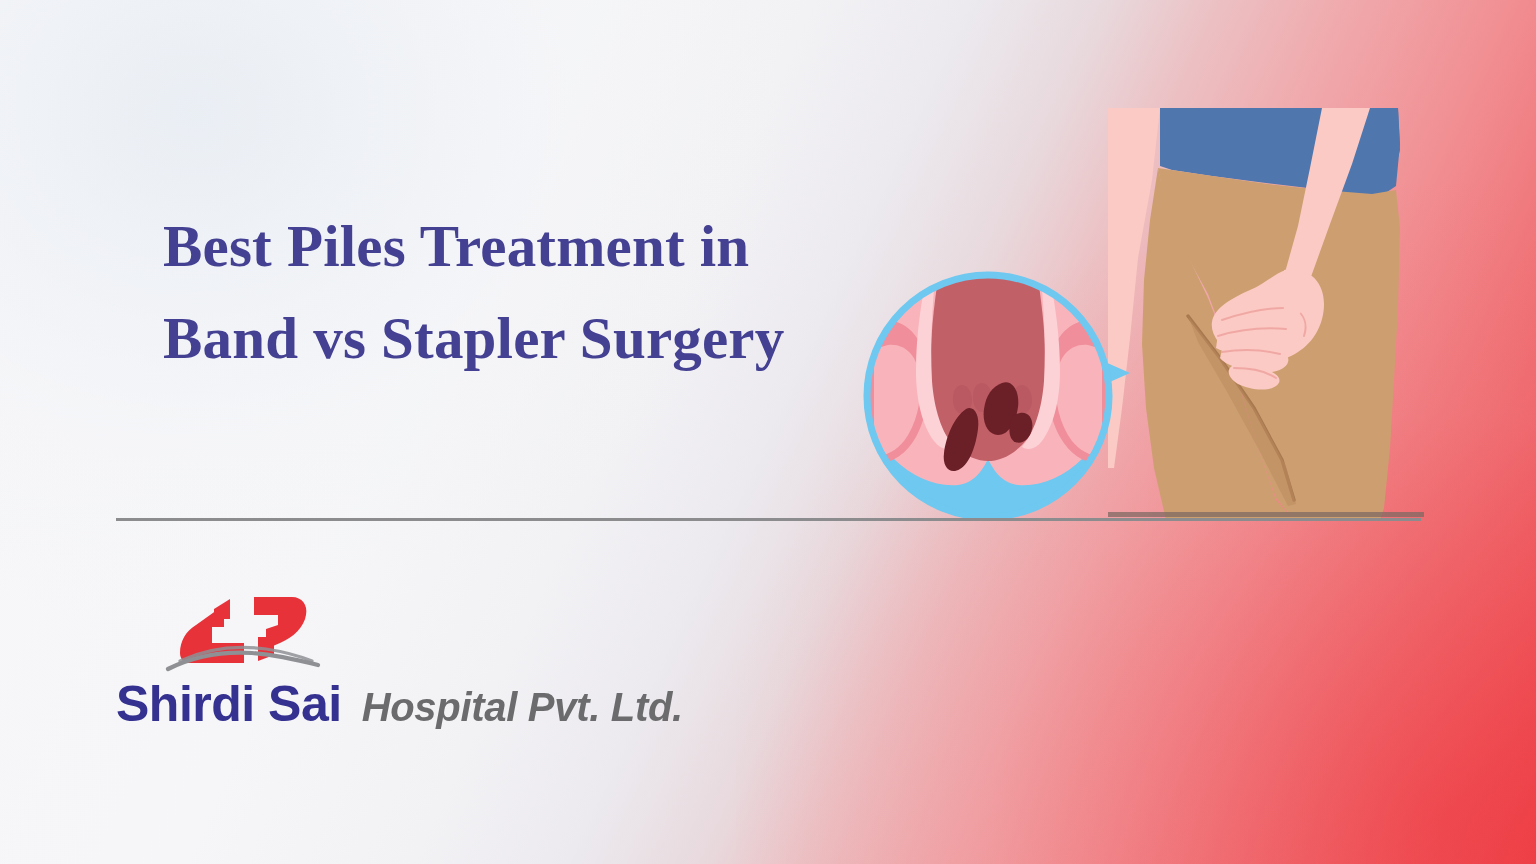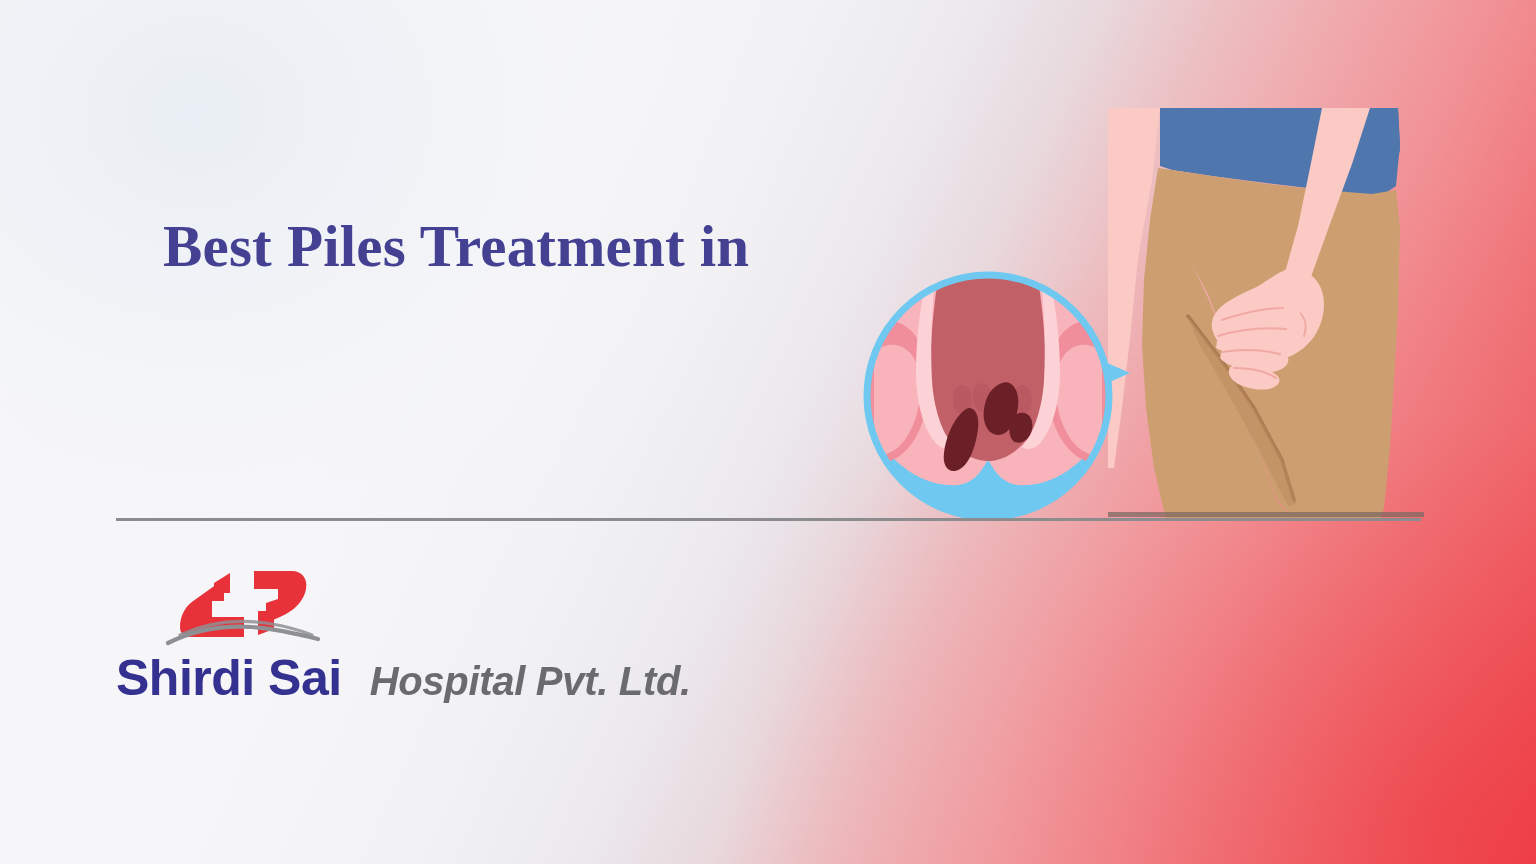--- a/index.html
+++ b/index.html
@@ -49,34 +49,34 @@
   }
   #headline .hl-line{display:block;white-space:nowrap;margin-left:47px;}
 
   
   #divider{
     position:absolute;left:116px;top:518px;width:1305px;height:3px;
     background:#8c8c8e;z-index:34;
   }
 
   
-  #logo{position:absolute;left:116px;top:565px;width:640px;height:150px;z-index:35;}
+  #logo{position:absolute;left:116px;top:591px;width:640px;height:150px;z-index:35;}
   #logo-mark{position:absolute;left:50px;top:0;width:160px;height:82px;}
   #logo-wordmark{
     position:absolute;left:0;top:84px;white-space:nowrap;
     display:flex;align-items:baseline;
   }
   #logo-name{
     font-family:"Liberation Sans",sans-serif;
     font-weight:bold;font-size:50px;color:#343190;letter-spacing:-.5px;
   }
   #logo-suffix{
     font-family:"Liberation Sans",sans-serif;
     font-weight:bold;font-style:italic;font-size:40px;color:#6b6b6d;
-    margin-left:28px;letter-spacing:-.3px;
+    margin-left:20px;letter-spacing:-.3px;
   }
 
   
   #person{position:absolute;left:1108px;top:108px;width:316px;height:412px;z-index:10;}
 
   
   #magnifier{position:absolute;left:862px;top:265px;width:270px;height:262px;z-index:25;}
 
   svg{display:block;overflow:visible;}
 </style>
@@ -200,20 +200,21 @@
         <path d="M104 144 C112 140 118 150 116 164 C114 180 108 198 98 204
                  C88 210 80 202 82 188 C84 172 92 152 104 144 Z" fill="#6b1f27"></path>
       </g>
 
       <circle cx="126" cy="131" r="121" fill="none" stroke="#6ec8f0" stroke-width="7"></circle>
     </svg>
   </div>
 
   <h1 id="headline">
     <span class="hl-line">Best Piles Treatment in</span>
+    <span class="hl-line">Band vs Stapler Surgery</span>
   </h1>
 
   <div id="divider"></div>
 
   <div id="logo">
 
     <div id="logo-mark">
       <svg width="160" height="82" viewBox="0 0 160 82" xmlns="http://www.w3.org/2000/svg">
 
         <g fill="#e8323a">

